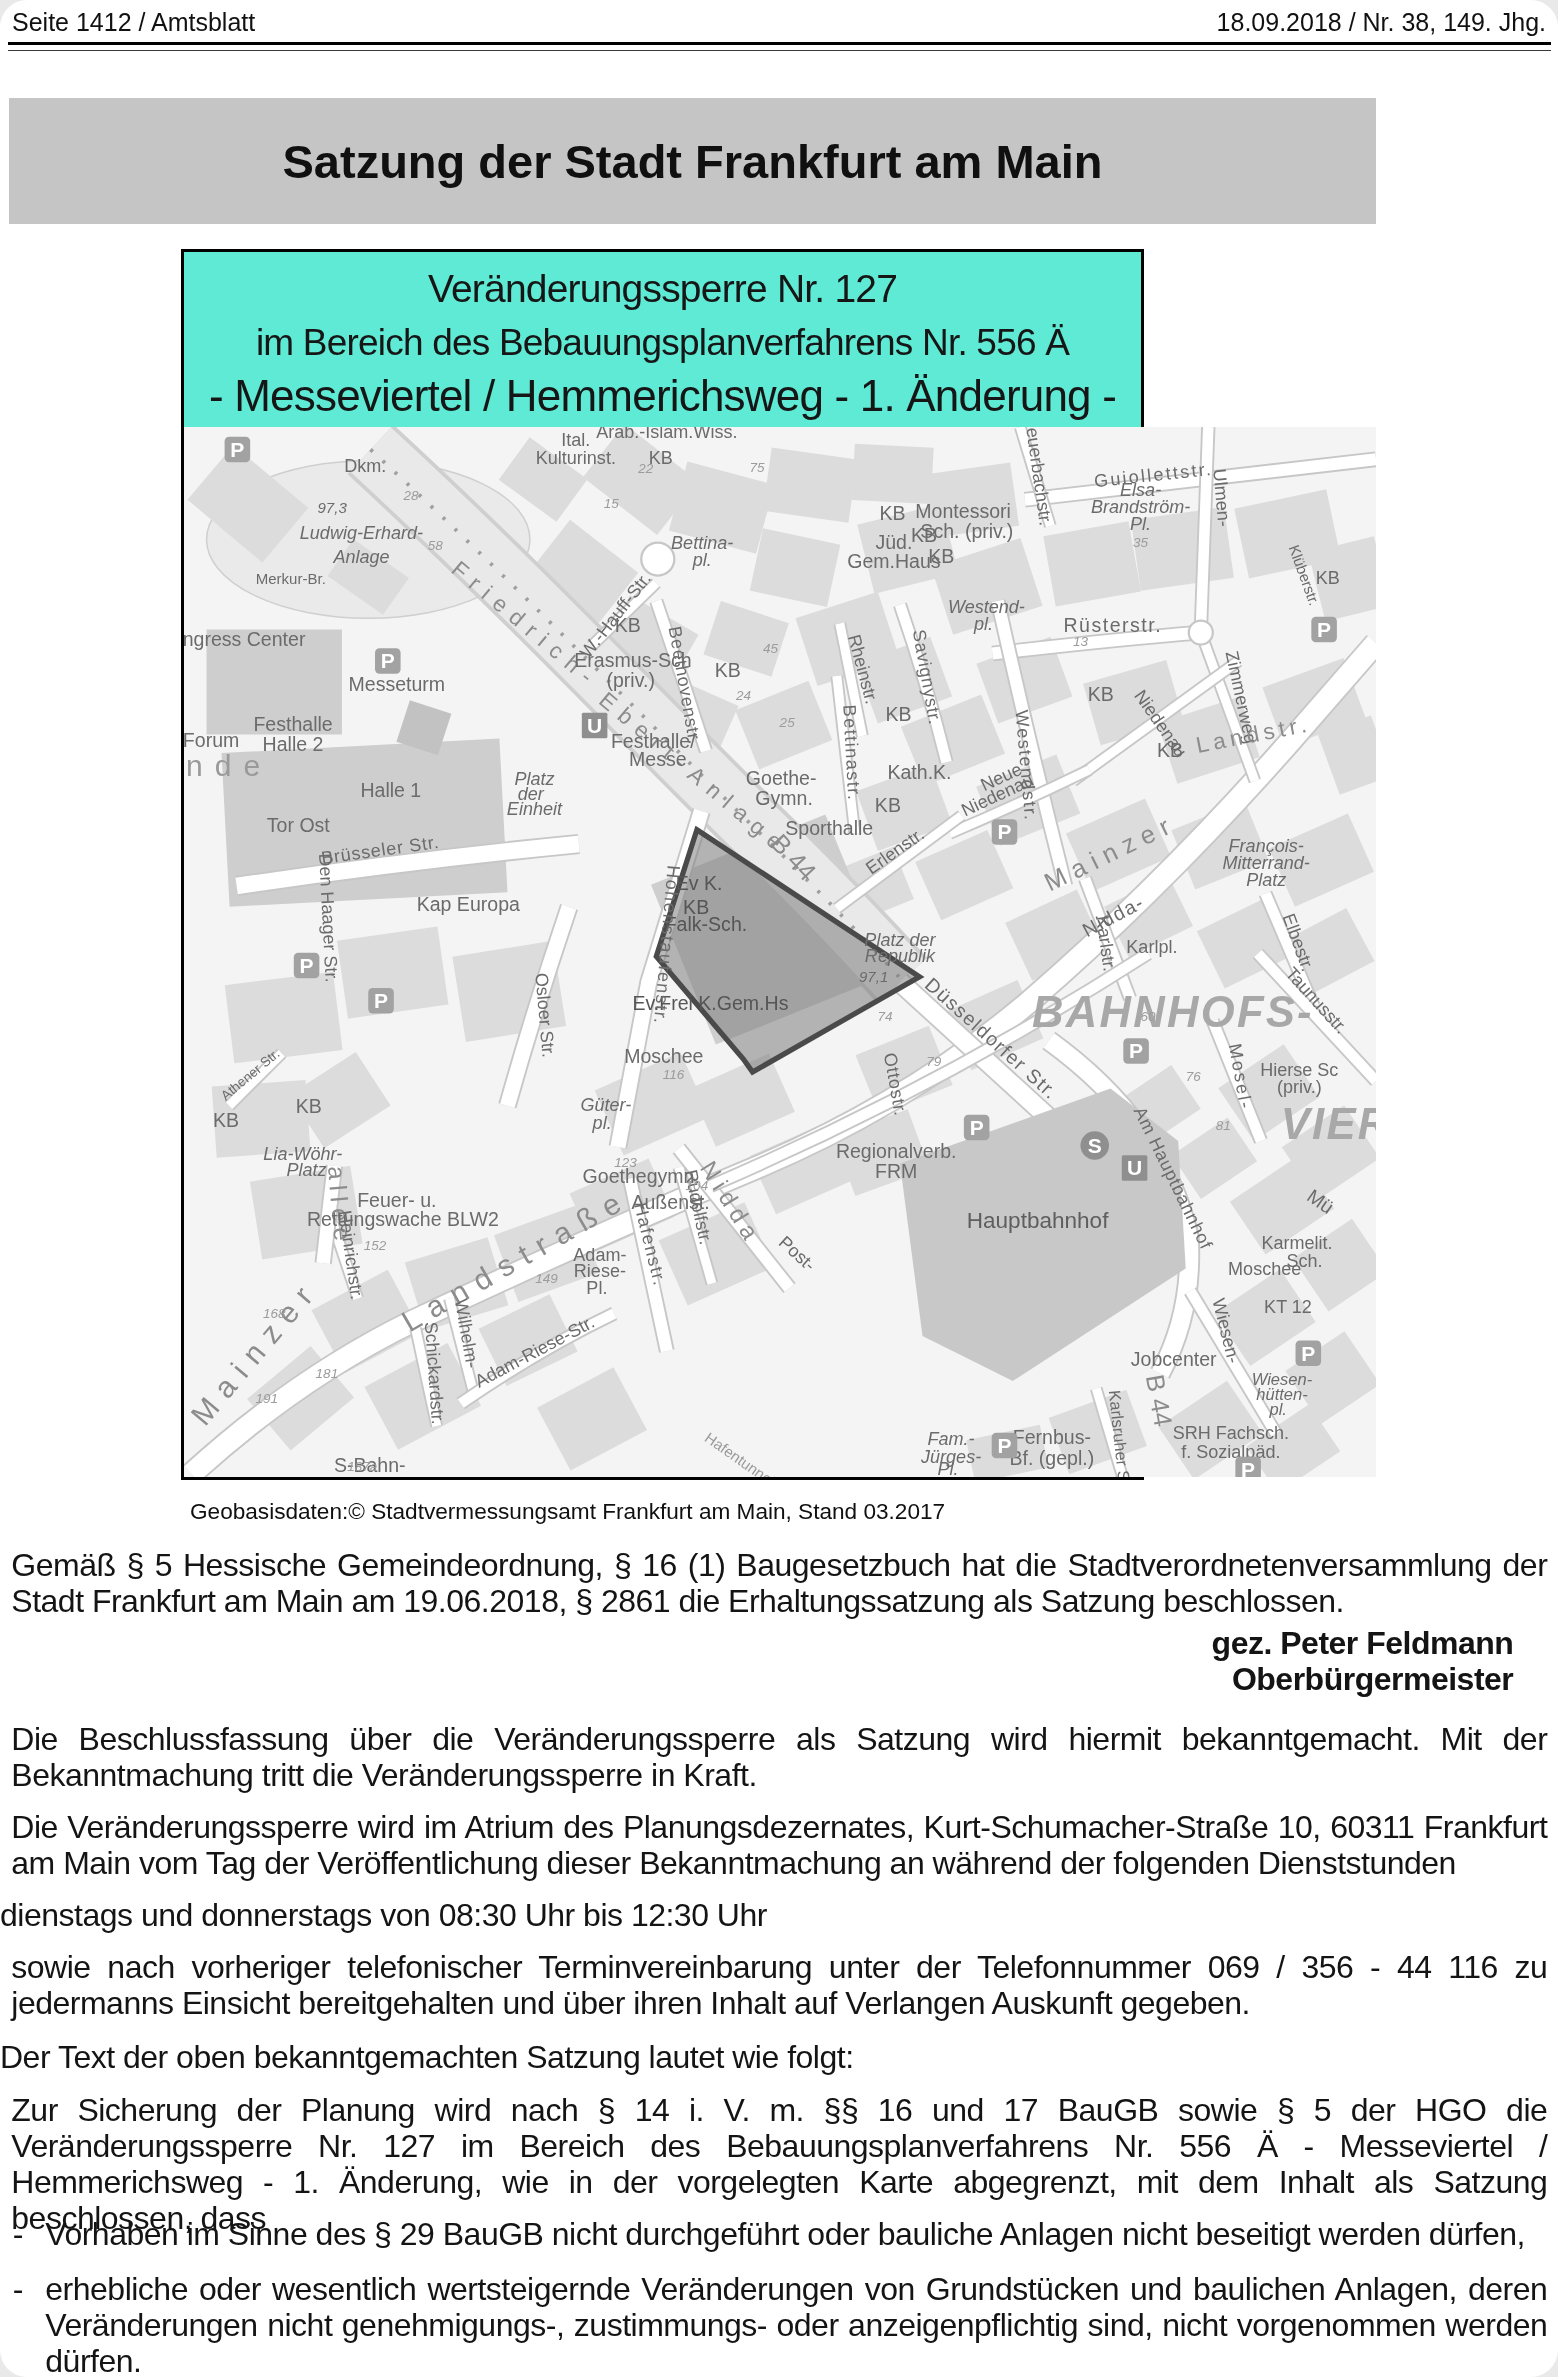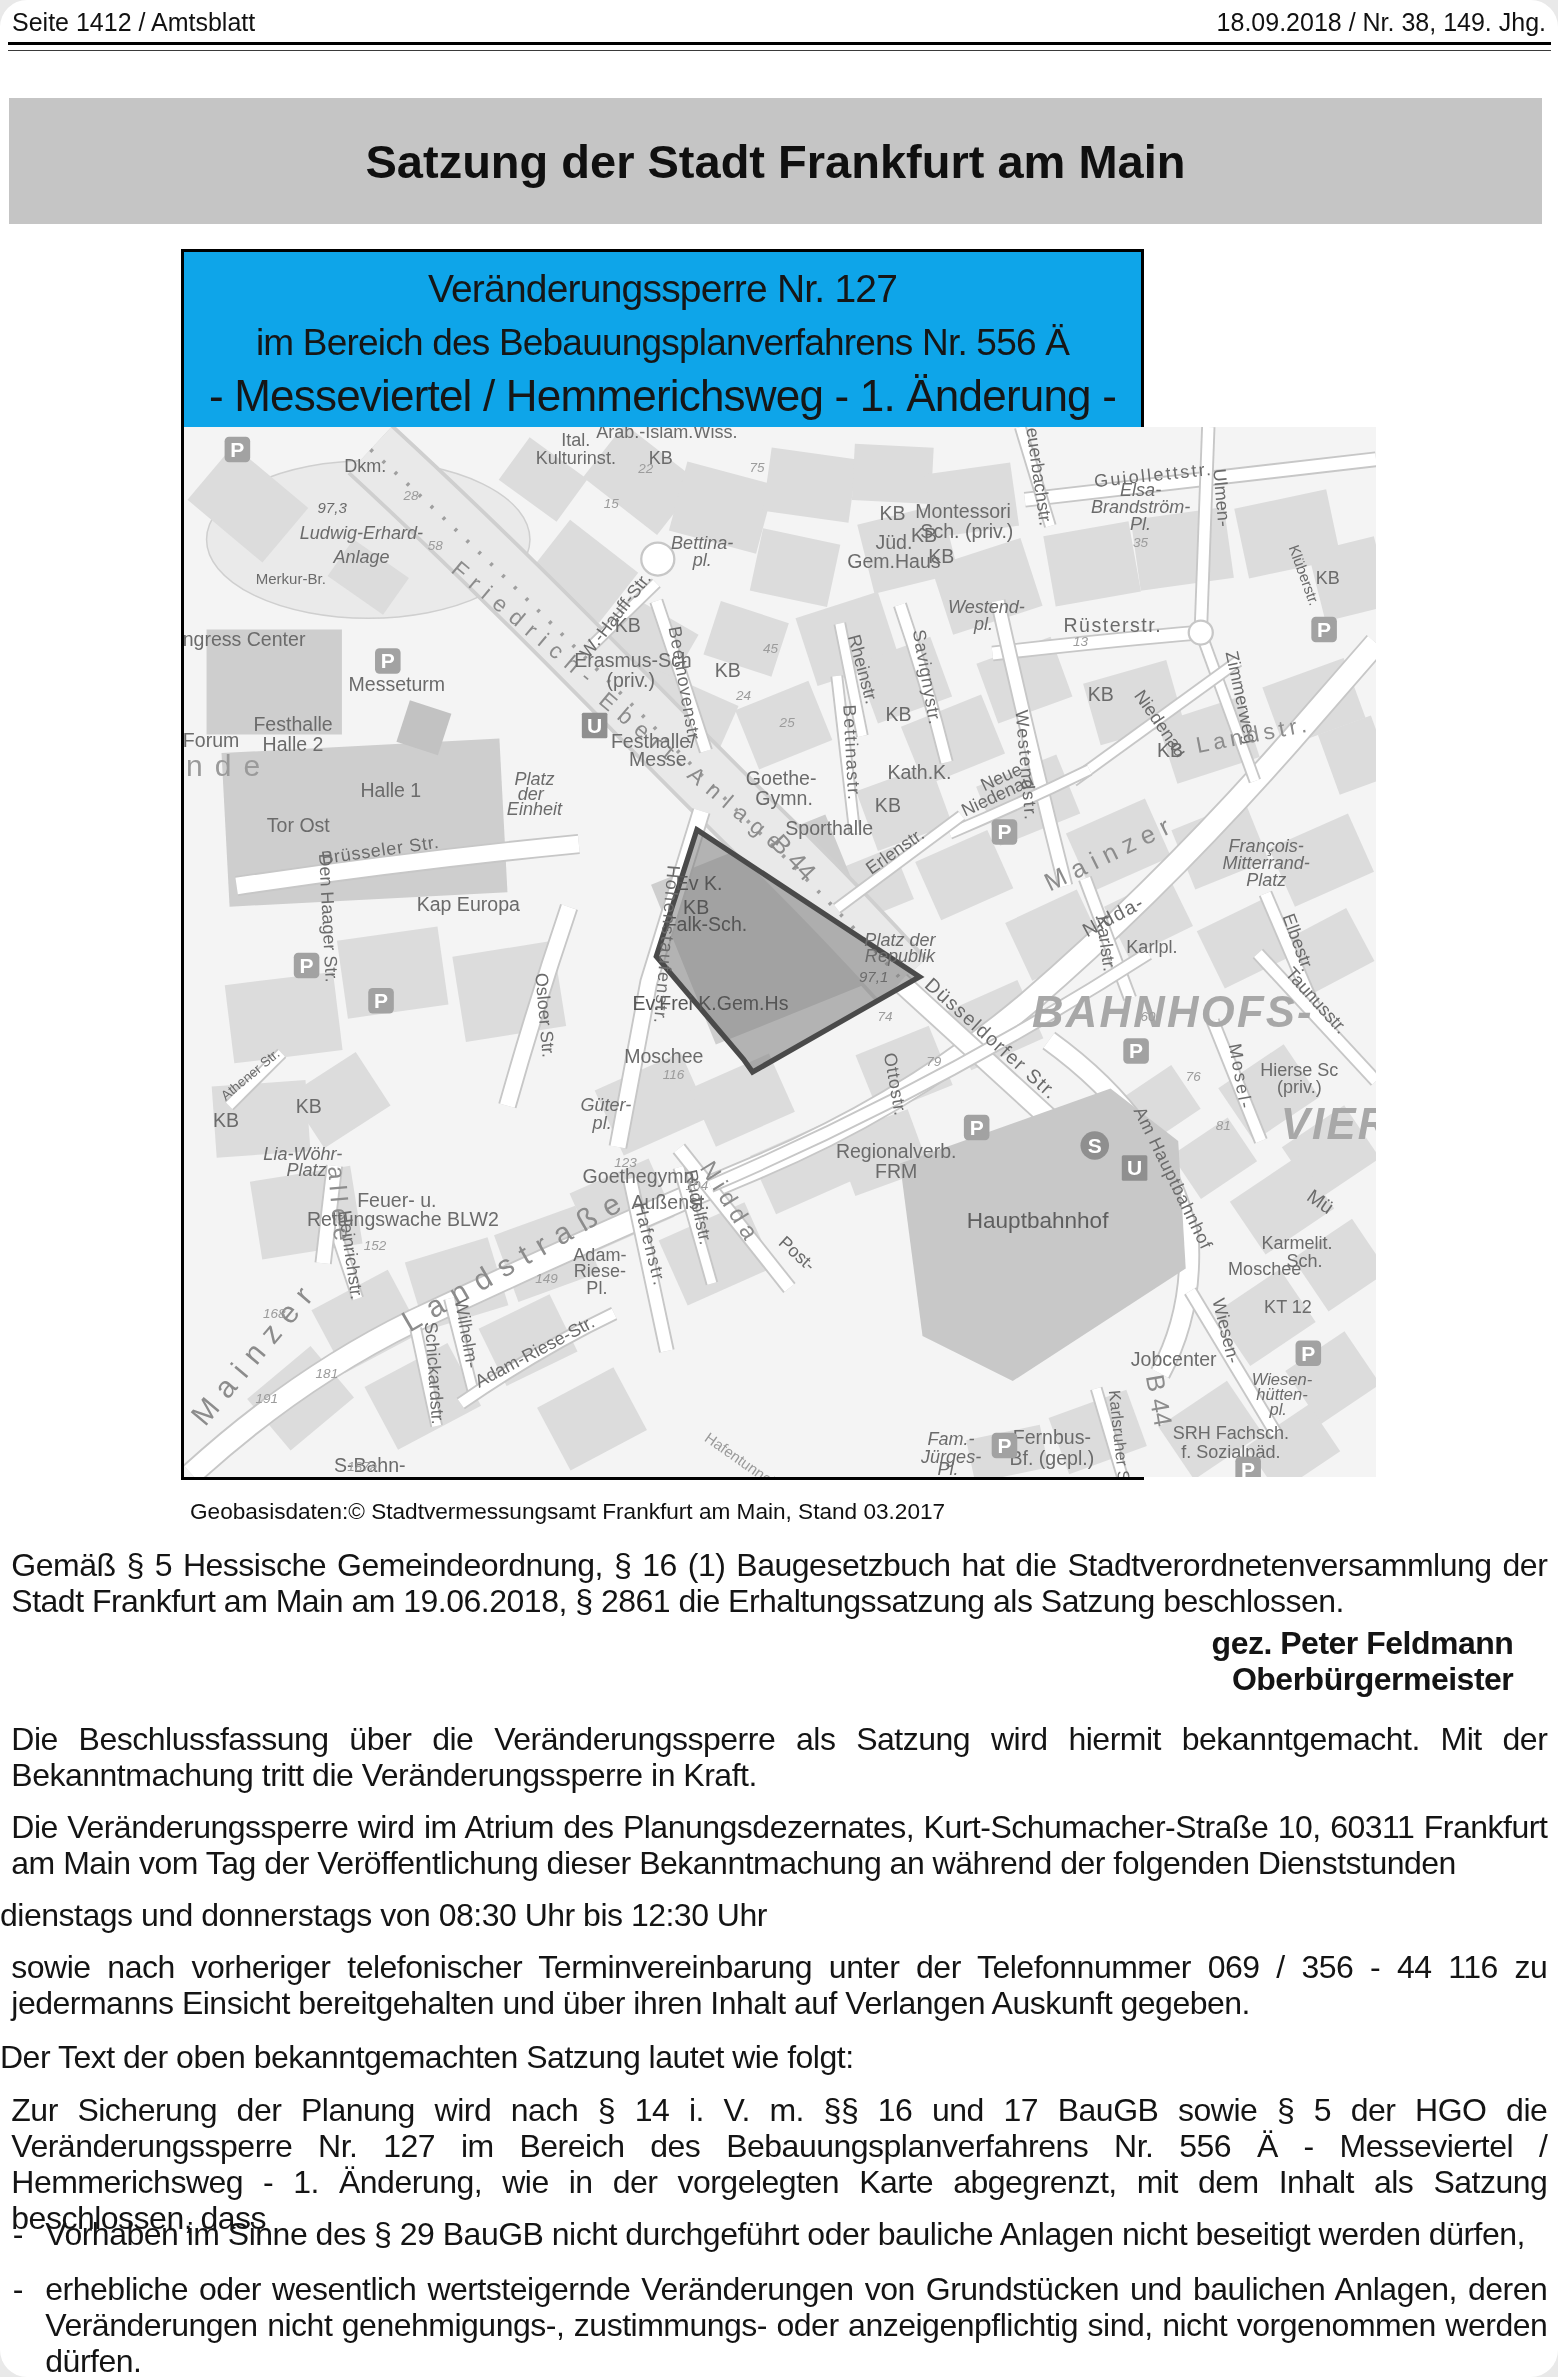--- a/index.html
+++ b/index.html
@@ -2,25 +2,25 @@
 <html style="font-size:12px"><head>
 <meta charset="utf-8">
 <style>
   html,body{margin:0;padding:0;background:#e9e9e9;}
   #page{position:relative;width:1558px;height:2377px;background:#ffffff;overflow:hidden;
         font-family:"Liberation Sans",sans-serif;color:#141414;border-radius:27px;}
   .hdr-left{position:absolute;top:7.5px;left:12px;font-size:25px;color:#111;}
   .hdr-right{position:absolute;top:7.5px;right:12px;font-size:25px;color:#111;}
   .hdr-rule{position:absolute;top:42px;left:7.5px;right:7.5px;height:4.5px;
             border-top:3px solid #000;border-bottom:0.8px solid #3a3a3a;}
-  .banner{position:absolute;top:98px;left:9px;width:1533px;height:126px;background:#c5c5c5;
+  .banner{position:absolute;top:98px;left:9px;width:1367px;height:126px;background:#c5c5c5;
           display:flex;align-items:center;justify-content:center;}
   .banner h1{margin:0;font-size:47px;font-weight:bold;color:#101010;letter-spacing:0px;}
   .map-box{position:absolute;top:249px;left:181px;width:963px;height:1231px;border:3.8px solid #000;
-           background:#0ea5e9;box-sizing:border-box;}
+           background:#5eead4;box-sizing:border-box;}
   .map-title1{margin-top:15px;text-align:center;font-size:39px;color:#161616;letter-spacing:-0.8px;}
   .map-title2{margin-top:10.5px;text-align:center;font-size:37px;color:#161616;letter-spacing:-0.8px;}
   .map-title3{margin-top:7.5px;text-align:center;font-size:44px;color:#161616;letter-spacing:-0.8px;}
   #map-svg{position:absolute;left:0;bottom:0;}
   .caption{position:absolute;top:1499px;left:190px;font-size:22.6px;color:#101010;}
   .para{position:absolute;left:11.3px;width:1536px;font-size:32px;line-height:36px;
         letter-spacing:-0.5px;text-align:justify;}
   .line{position:absolute;left:0;width:1536px;font-size:32px;line-height:36px;letter-spacing:-0.5px;}
   .sig{position:absolute;left:11.3px;width:1502px;text-align:right;font-weight:bold;
        font-size:32px;line-height:36px;letter-spacing:-0.5px;}

